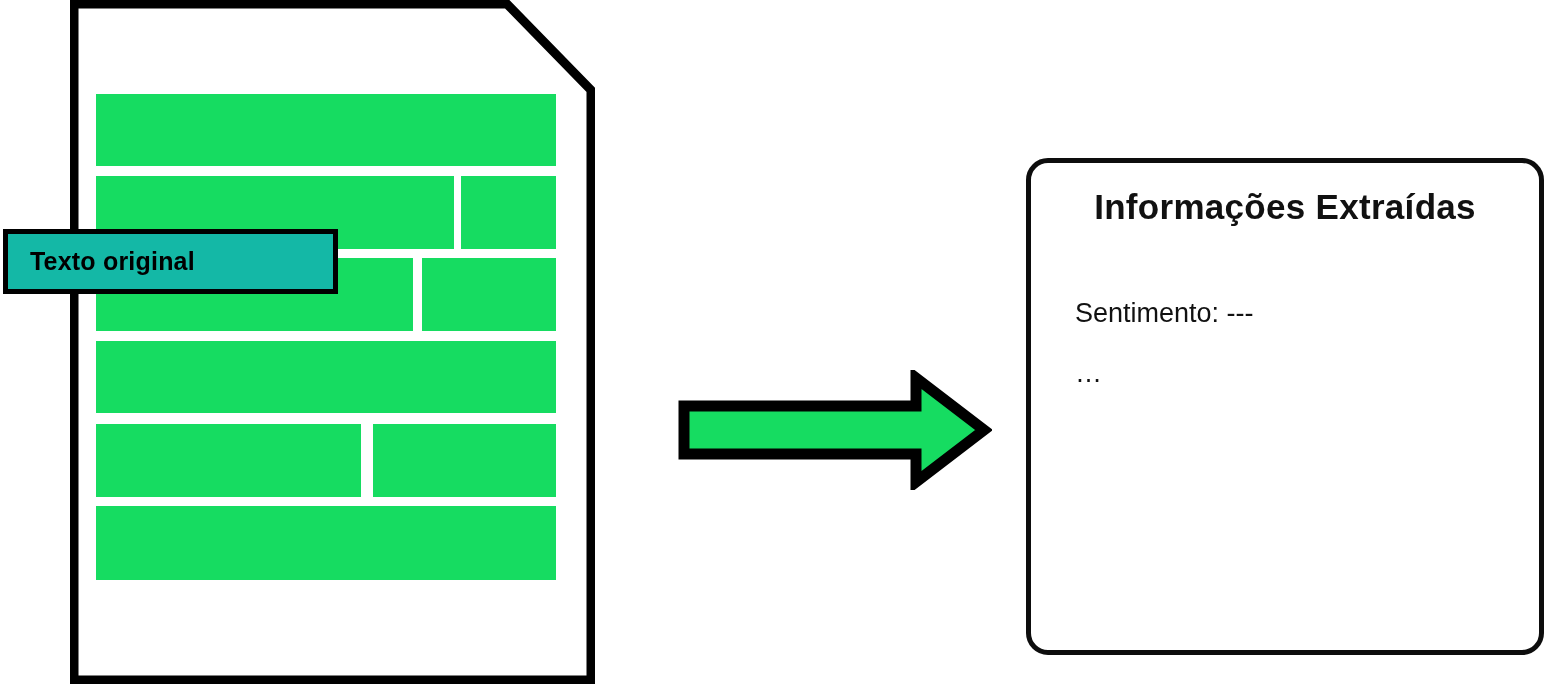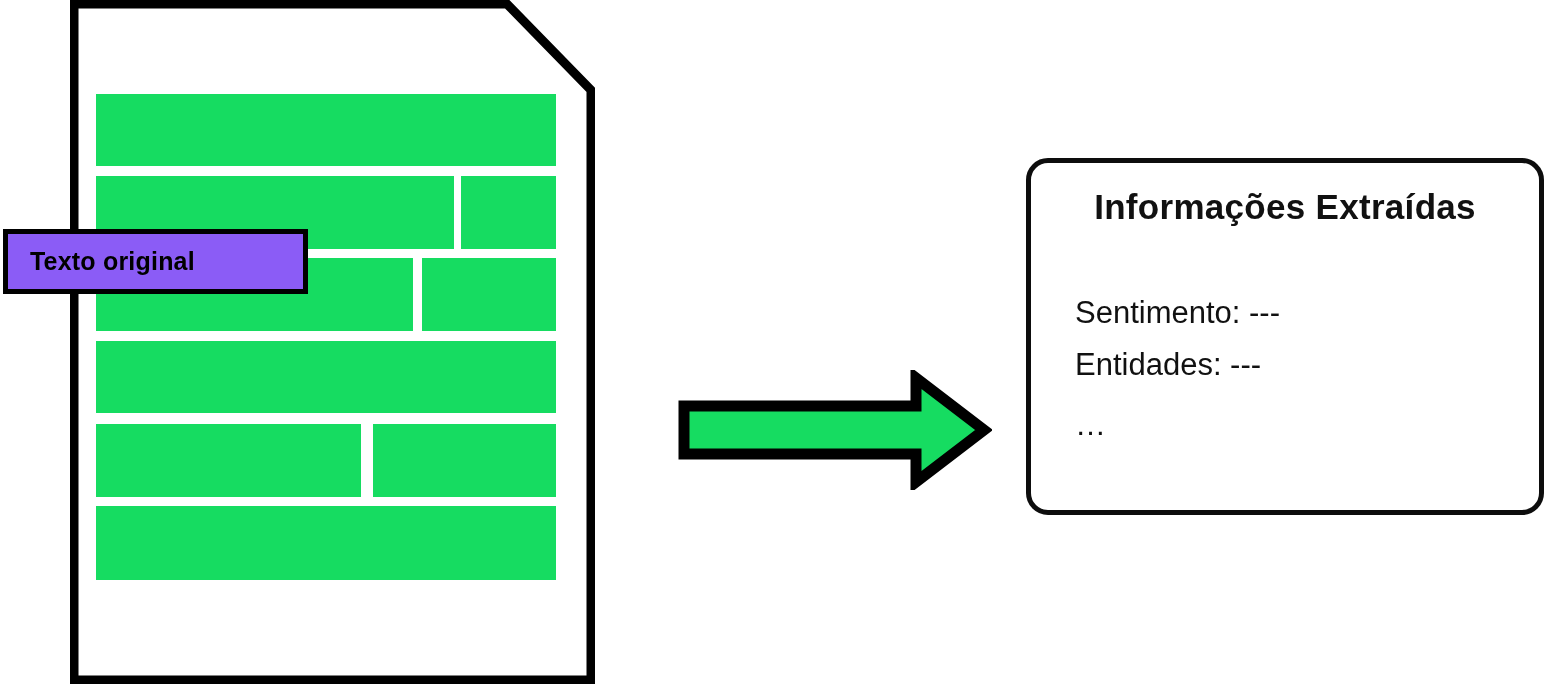--- a/index.html
+++ b/index.html
@@ -31,23 +31,23 @@
   .text-bar {
     position: absolute;
     background: #16dc61;
   }
 
   
   #texto-original-callout {
     position: absolute;
     left: 3px;
     top: 229px;
-    width: 305px;
+    width: 335px;
     height: 65px;
-    background: #8b5cf6;
+    background: #14b8a6;
     border: 5px solid #000000;
     box-sizing: border-box;
     display: flex;
     align-items: center;
     padding-left: 22px;
   }
   #texto-original-callout .callout-text {
     font-size: 25px;
     font-weight: bold;
     color: #000000;
@@ -64,21 +64,21 @@
     height: 120px;
   }
   #process-arrow svg { display: block; }
 
   
   #output-panel {
     position: absolute;
     left: 1026px;
     top: 158px;
     width: 518px;
-    height: 357px;
+    height: 497px;
     background: #ffffff;
     border: 5px solid #0d0d0d;
     border-radius: 22px;
     box-sizing: border-box;
   }
   #panel-title {
     position: absolute;
     left: 0;
     right: 0;
     top: 24px;
@@ -88,21 +88,21 @@
     color: #111111;
     letter-spacing: 0.3px;
   }
   #panel-fields {
     position: absolute;
     left: 44px;
     top: 124px;
     right: 20px;
   }
   .panel-line {
-    font-size: 31px;
+    font-size: 27px;
     color: #111111;
     line-height: 52px;
     white-space: nowrap;
   }
   .panel-line.ellipsis {
     margin-top: 8px;
   }
 </style>
 </head>
 <body>
@@ -139,19 +139,18 @@
       <path d="M 8 36 L 240 36 L 240 8 L 308 60 L 240 112 L 240 84 L 8 84 Z" fill="#16dc61" stroke="#000000" stroke-width="11" stroke-linejoin="miter"></path>
     </svg>
   </div>
 
   <div id="output-panel">
 
     <div id="panel-title">Informações Extraídas</div>
 
     <div id="panel-fields">
       <div class="panel-line">Sentimento: ---</div>
-      <div class="panel-line">Entidades: ---</div>
       <div class="panel-line ellipsis">…</div>
     </div>
 
   </div>
 
 </div>
 
 </body></html>

